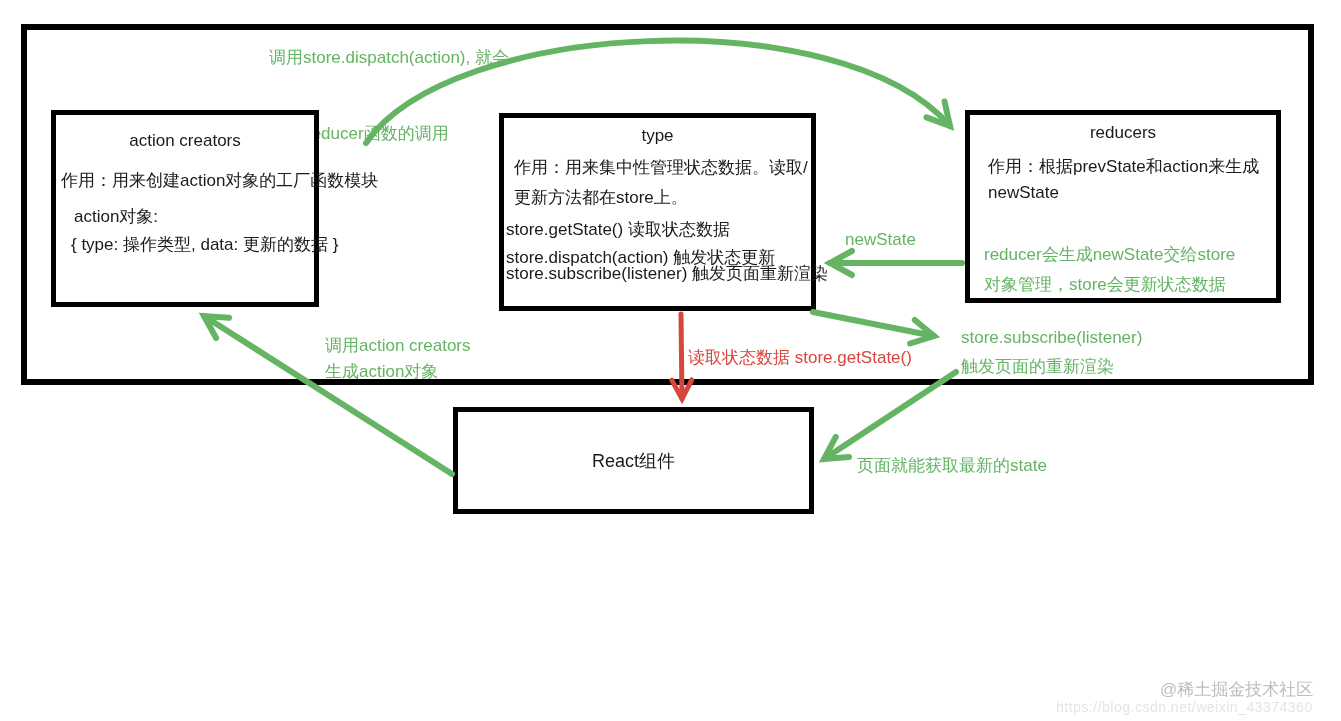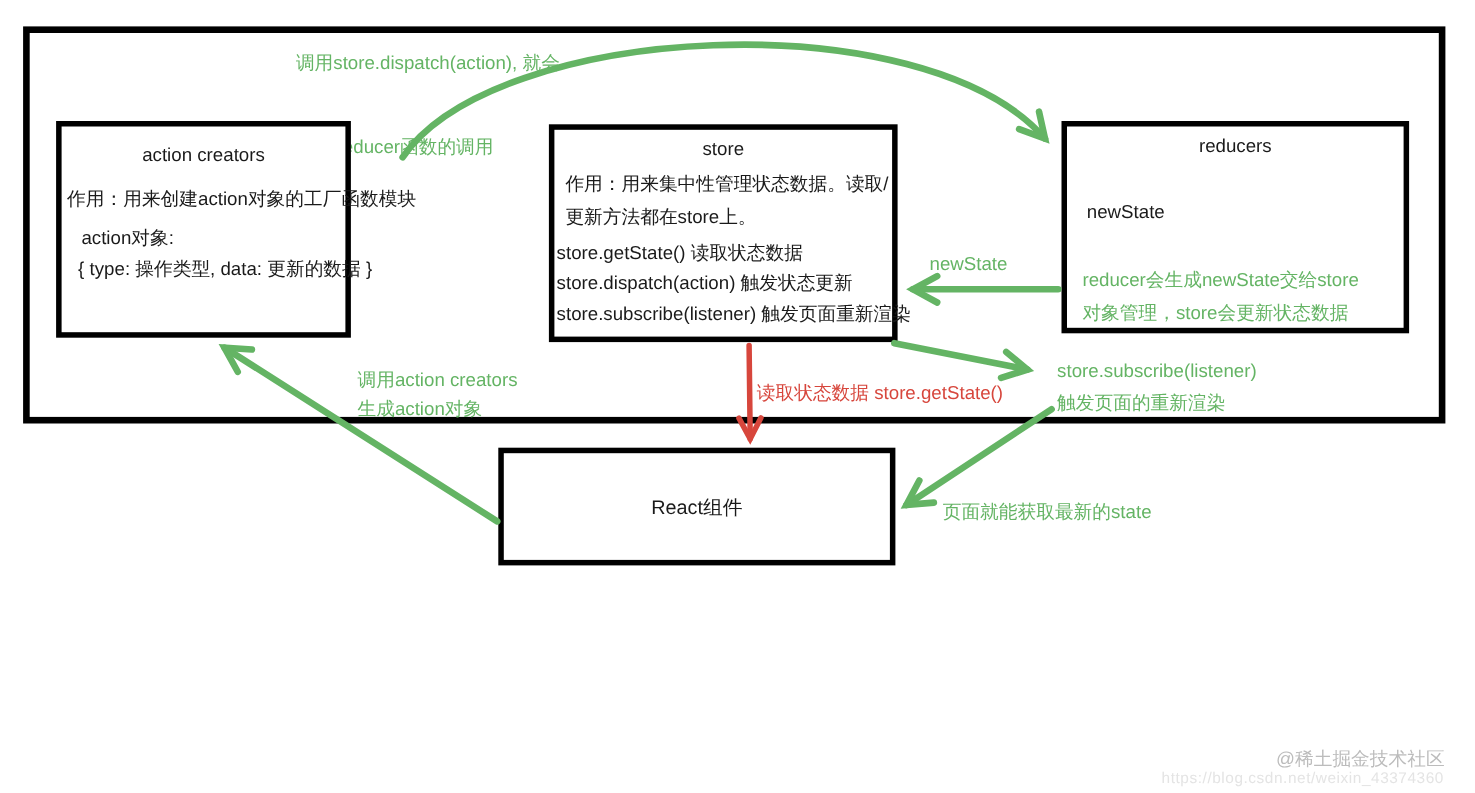--- a/index.html
+++ b/index.html
@@ -42,30 +42,31 @@
 <div class="lbl green" style="left:238px;top:78px;margin-top:44px;">自动触发reducer函数的调用</div>
 
 <div id="box-action" class="box">
   <div class="box-title" style="top:16px;">action creators</div>
   <div class="line" style="left:5px;top:54px;">作用：用来创建action对象的工厂函数模块</div>
   <div class="line" style="left:18px;top:90px;">action对象:</div>
   <div class="line" style="left:15px;top:118px;">{ type: 操作类型, data: 更新的数据 }</div>
 </div>
 
 <div id="box-store" class="box">
-  <div class="box-title" style="top:8px;">store</div>
+  <div class="box-title" style="top:8px;">type</div>
   <div class="line" style="left:10px;top:38px;text-align:right;">作用：用来集中性管理状态数据。读取/</div>
   <div class="line" style="left:10px;top:68px;">更新方法都在store上。</div>
   <div class="line" style="left:2px;top:100px;">store.getState() 读取状态数据</div>
   <div class="line" style="left:2px;top:128px;">store.dispatch(action) 触发状态更新</div>
-  <div class="line" style="left:2px;top:156px;">store.subscribe(listener) 触发页面重新渲染</div>
+  <div class="line" style="left:2px;top:144px;">store.subscribe(listener) 触发页面重新渲染</div>
 </div>
 
 <div id="box-reducers" class="box">
   <div class="box-title" style="top:8px;">reducers</div>
+  <div class="line" style="left:18px;top:40px;">作用：根据prevState和action来生成</div>
   <div class="line" style="left:18px;top:68px;">newState</div>
   <div class="line green" style="left:14px;top:128px;">reducer会生成newState交给store</div>
   <div class="line green" style="left:14px;top:158px;">对象管理，store会更新状态数据</div>
 </div>
 
 <div id="box-react" class="box">
   <span>React组件</span>
 </div>
 
 <div class="lbl green" style="left:845px;top:230px;">newState</div>

